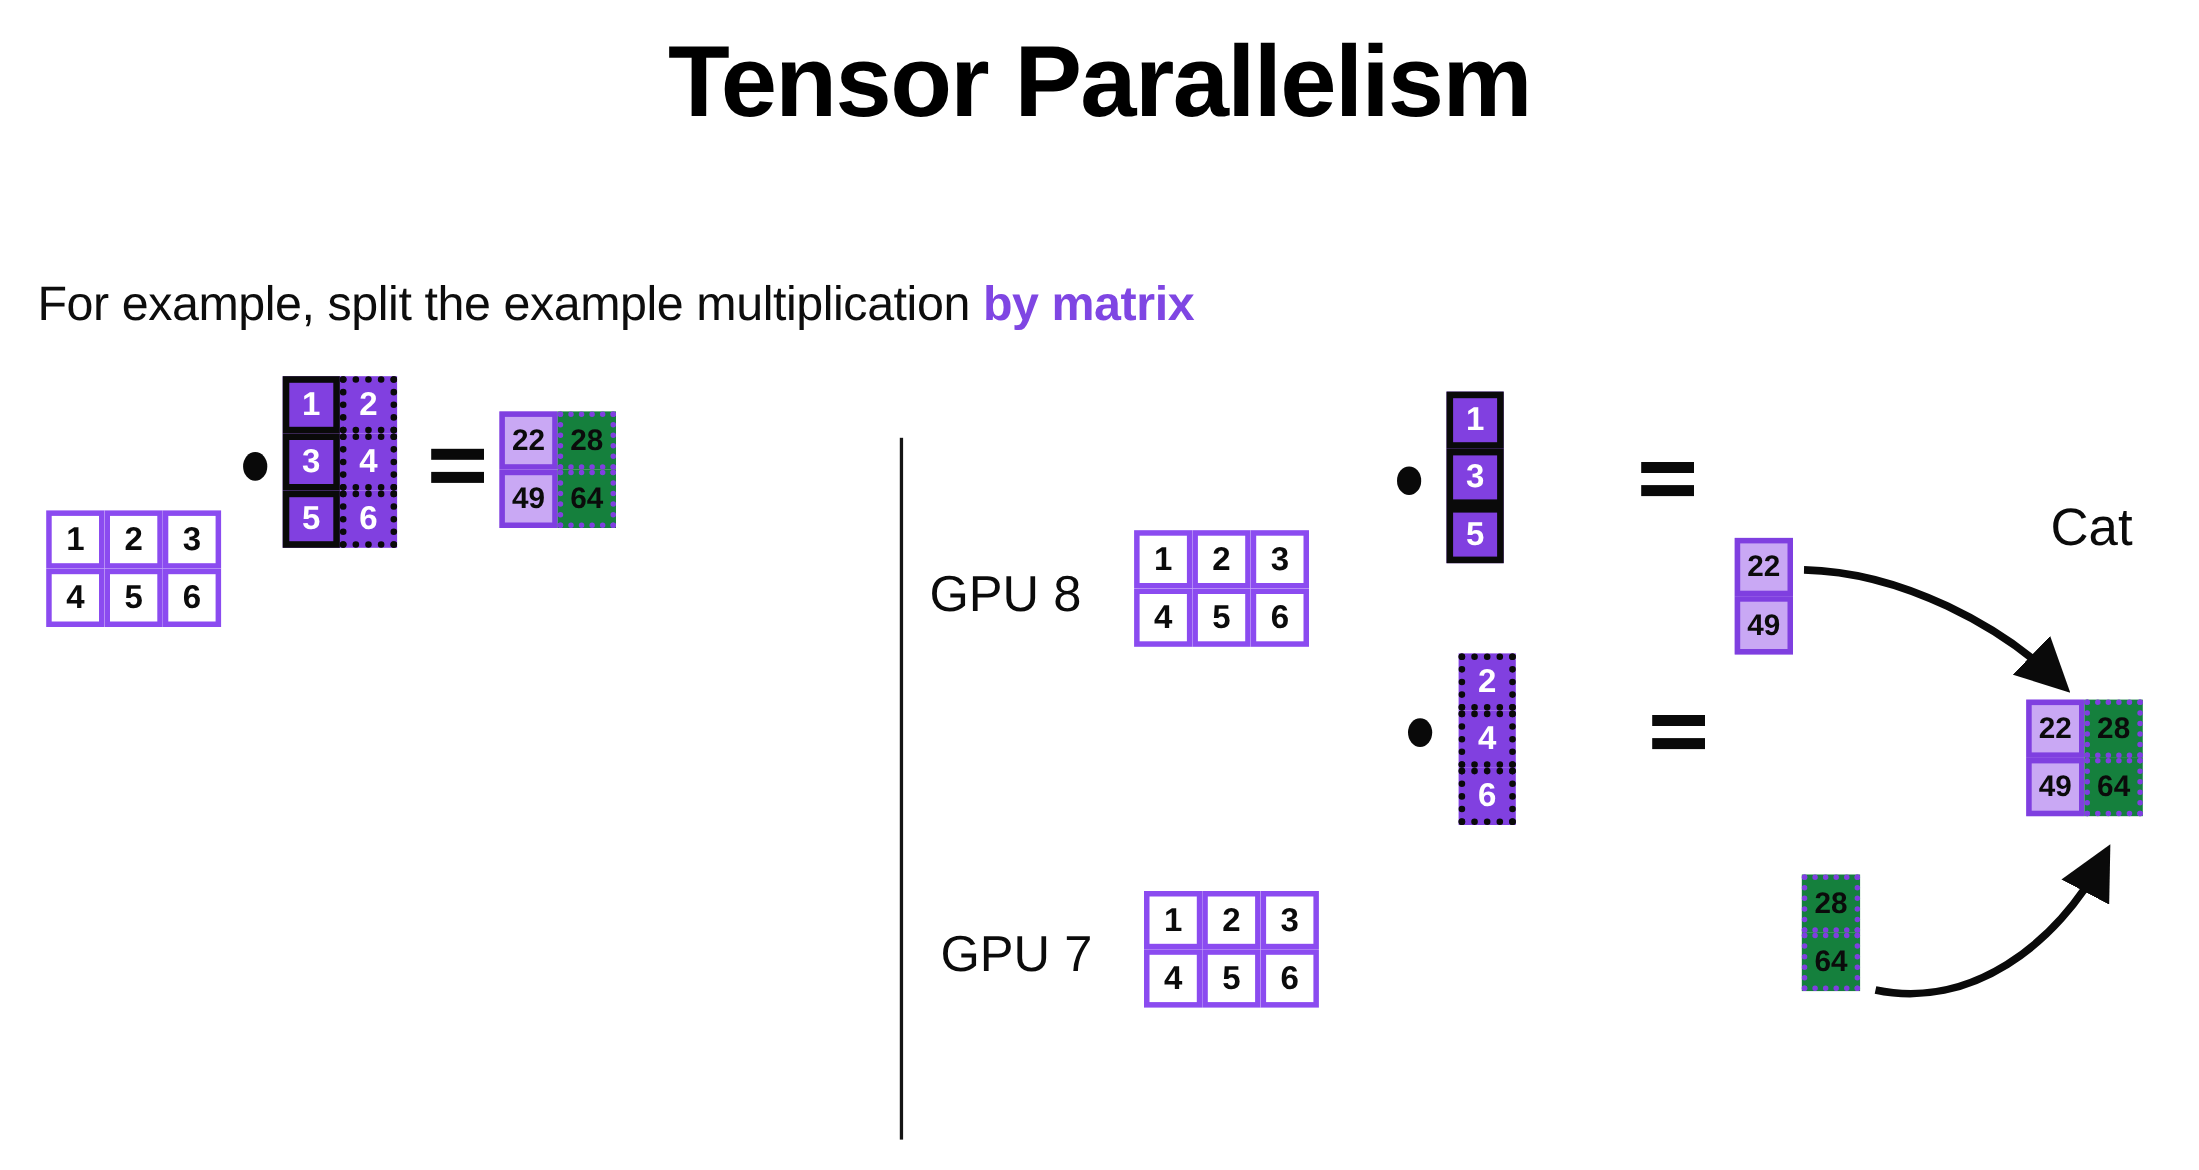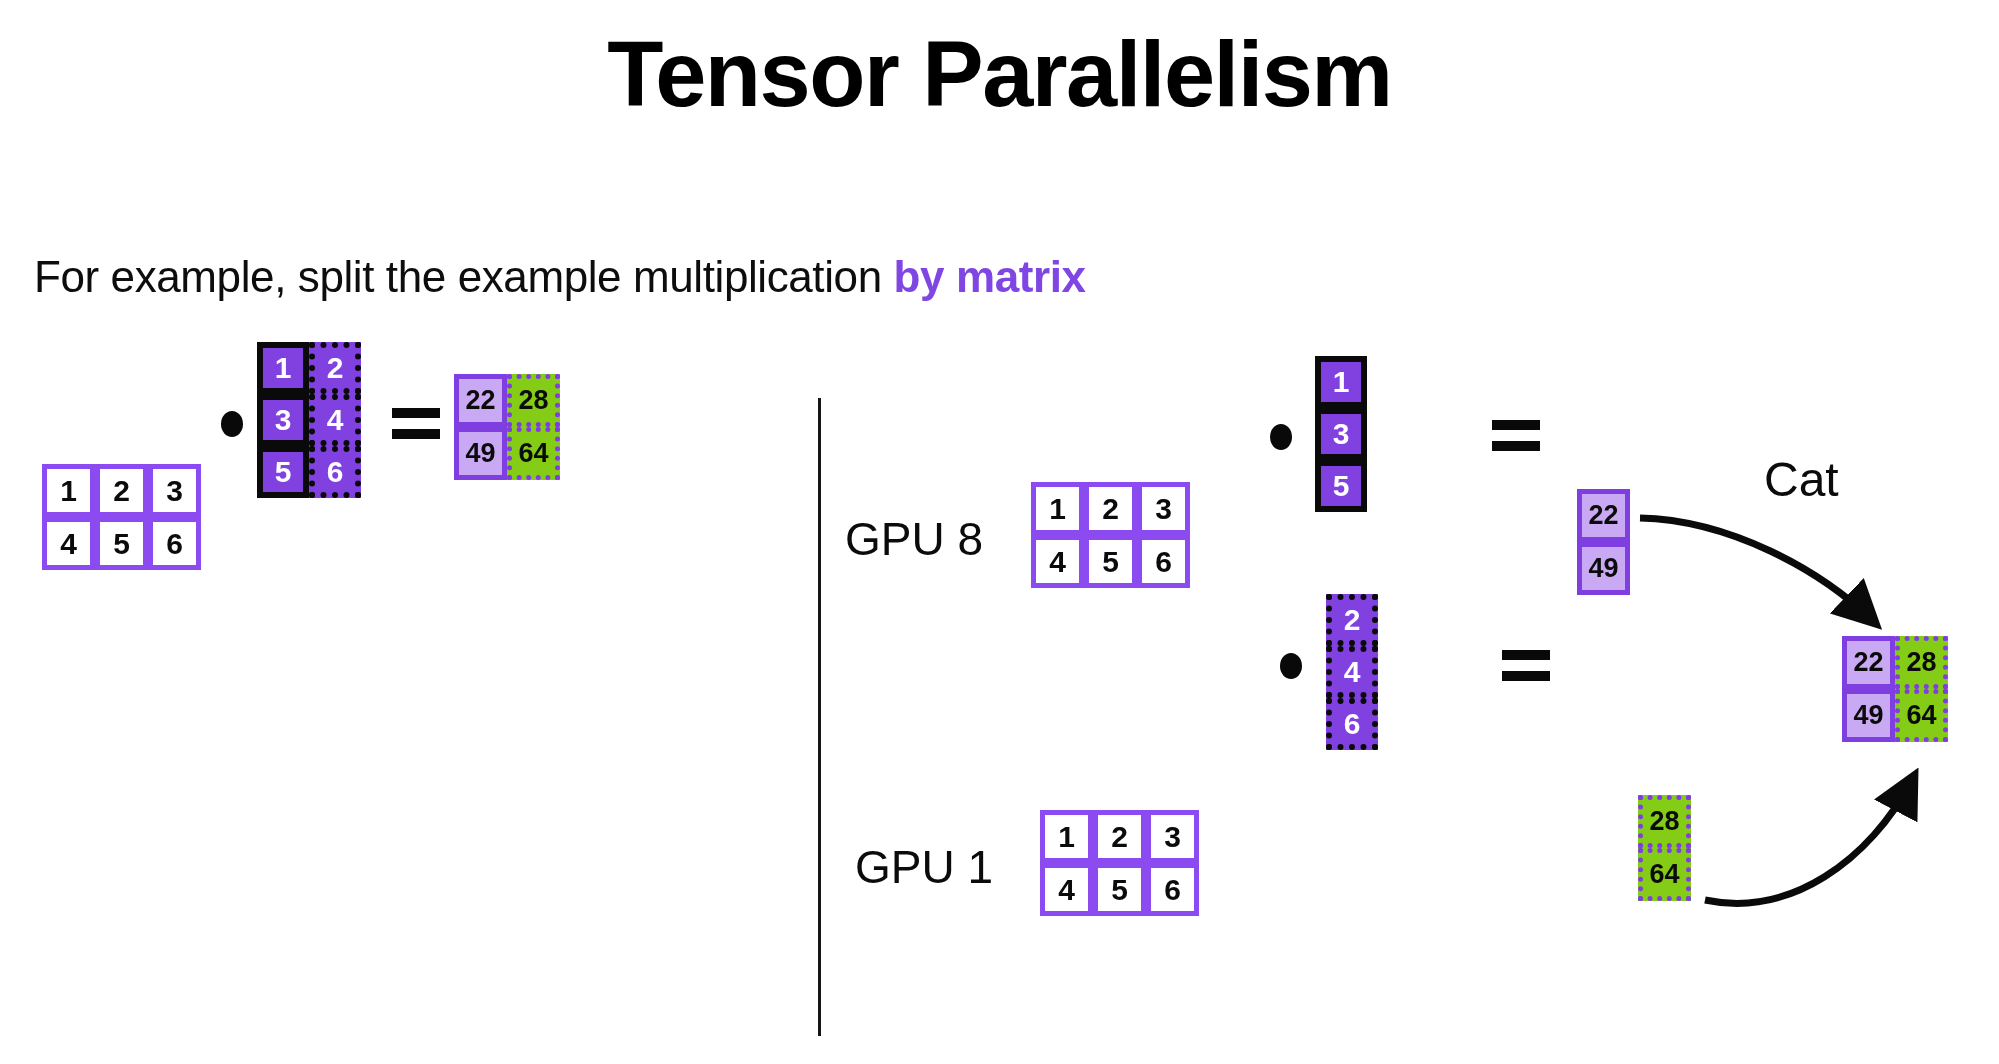--- a/index.html
+++ b/index.html
@@ -87,21 +87,21 @@
     color: #ffffff;
   }
   
   .cell-light-solid {
     background: #c9a8f4;
     border: 5px solid #7f3fe0;
     color: #0b0b0b;
   }
   
   .cell-light-dotted {
-    background: #84cc16;
+    background: #15803d;
     border: 5px dotted #7f3fe0;
     color: #0b0b0b;
   }
 
   
   .op-dot {
     position: absolute;
     border-radius: 50%;
     background: #090909;
   }
@@ -195,21 +195,21 @@
 <div class="op-eq" style="left:1492px; top:420px; width:48px; height:32px;">
   <i style="height:10px"></i>
   <i style="height:10px; margin-top:11px"></i>
 </div>
 
 <div class="grid" style="left:1577px; top:489px; grid-template-columns:53px; grid-template-rows:repeat(2,53px);">
   <div class="cell cell-light-solid" style="font-size:27px">22</div>
   <div class="cell cell-light-solid" style="font-size:27px">49</div>
 </div>
 
-<div class="label-text" style="left:855px; top:840px; font-size:46px;">GPU 1</div>
+<div class="label-text" style="left:855px; top:840px; font-size:46px;">GPU 7</div>
 
 <div class="grid" style="left:1040px; top:810px; grid-template-columns:repeat(3,53px); grid-template-rows:repeat(2,53px);">
   <div class="cell cell-white" style="font-size:30px">1</div>
   <div class="cell cell-white" style="font-size:30px">2</div>
   <div class="cell cell-white" style="font-size:30px">3</div>
   <div class="cell cell-white" style="font-size:30px">4</div>
   <div class="cell cell-white" style="font-size:30px">5</div>
   <div class="cell cell-white" style="font-size:30px">6</div>
 </div>
 
@@ -224,21 +224,21 @@
 <div class="op-eq" style="left:1502px; top:650px; width:48px; height:32px;">
   <i style="height:10px"></i>
   <i style="height:10px; margin-top:11px"></i>
 </div>
 
 <div class="grid" style="left:1638px; top:795px; grid-template-columns:53px; grid-template-rows:repeat(2,53px);">
   <div class="cell cell-light-dotted" style="font-size:27px">28</div>
   <div class="cell cell-light-dotted" style="font-size:27px">64</div>
 </div>
 
-<div class="label-text" style="left:1764px; top:452px; font-size:48px;">Cat</div>
+<div class="label-text" style="left:1864px; top:452px; font-size:48px;">Cat</div>
 
 <div class="grid" style="left:1842px; top:636px; grid-template-columns:repeat(2,53px); grid-template-rows:repeat(2,53px);">
   <div class="cell cell-light-solid" style="font-size:27px">22</div>
   <div class="cell cell-light-dotted" style="font-size:27px">28</div>
   <div class="cell cell-light-solid" style="font-size:27px">49</div>
   <div class="cell cell-light-dotted" style="font-size:27px">64</div>
 </div>
 
 <svg id="arrows" viewBox="0 0 1999 1064">
   <defs>

